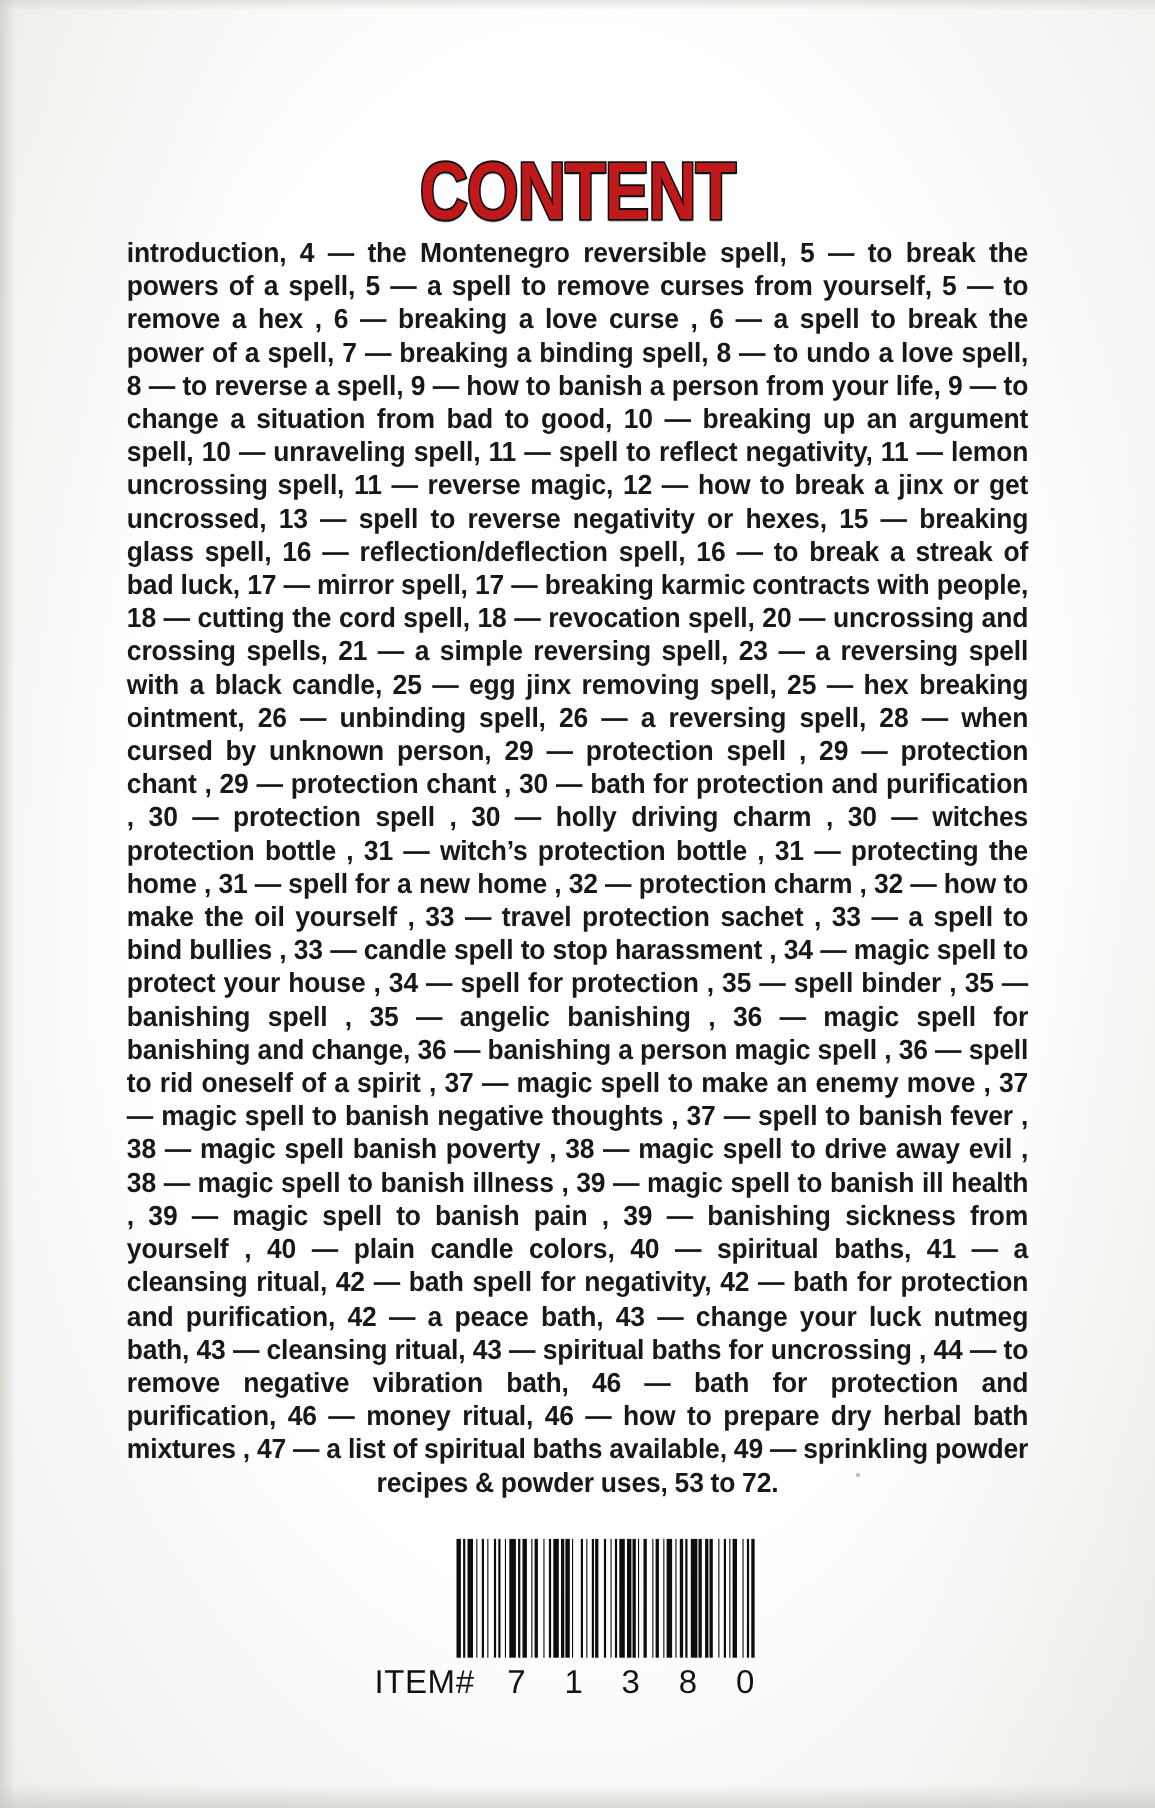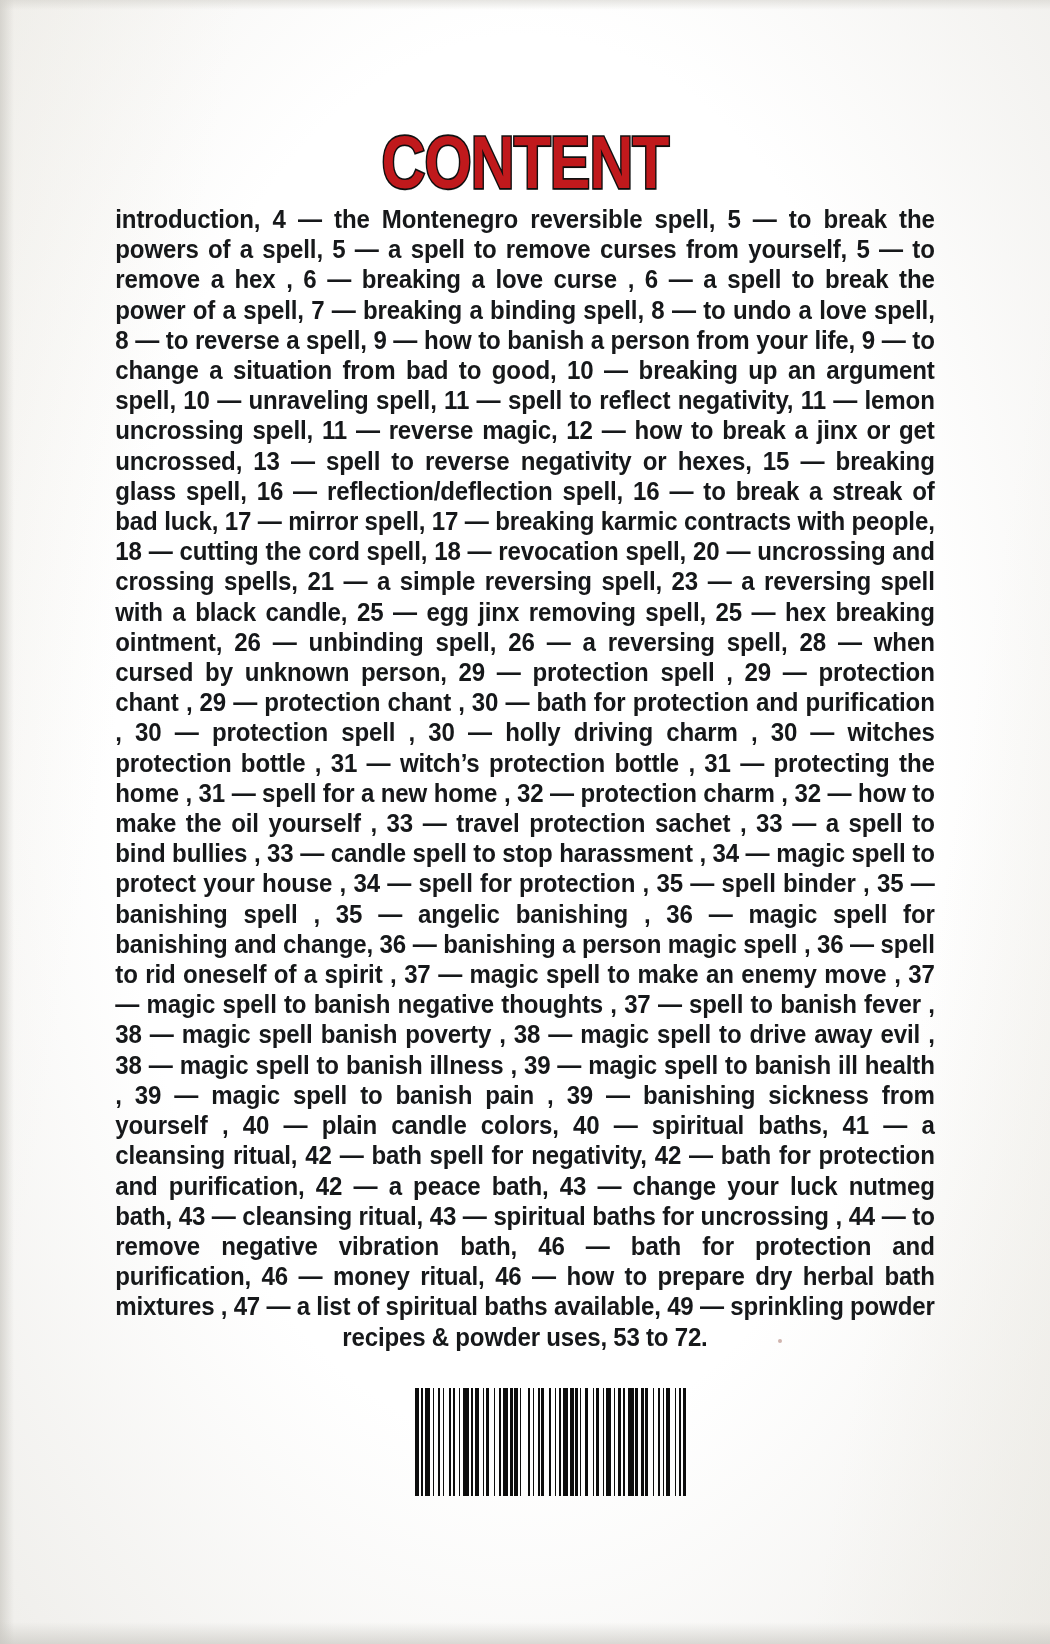--- a/index.html
+++ b/index.html
@@ -52,20 +52,21 @@
     left: 0; right: 0; bottom: 0;
     height: 22px;
     background: linear-gradient(0deg, rgba(200,198,192,0.65), rgba(255,255,255,0));
     pointer-events: none;
   }
 
   .content-wrap {
     position: relative;
     z-index: 2;
     padding: 0 96px;
+    margin-top: 11px;
   }
 
   
   .title {
     text-align: center;
     margin: 0;
     padding-top: 112px;
     font-family: "Liberation Sans", sans-serif;
     font-weight: bold;
     font-size: 66px;
@@ -270,16 +271,26 @@
         <i class="sp" style="width: 2.5px;"></i>
         <i style="width: 3.75px;"></i>
         <i class="sp" style="width: 5px;"></i>
         <i style="width: 1.25px;"></i>
         <i class="sp" style="width: 2.5px;"></i>
         <i style="width: 2.5px;"></i>
         <i class="sp" style="width: 1.25px;"></i>
         <i style="width: 3.75px;"></i>
         <i class="sp" style="width: 2.5px;"></i>
       </div>
+    <div class="item-row">
+      <span class="item-label">ITEM#</span>
+      <span class="item-digits">
+          <span>7</span>
+          <span>1</span>
+          <span>3</span>
+          <span>8</span>
+          <span>0</span>
+        </span>
+    </div>
   </div>
 
   <div class="speck"></div>
 </div>
 
 </body></html>

